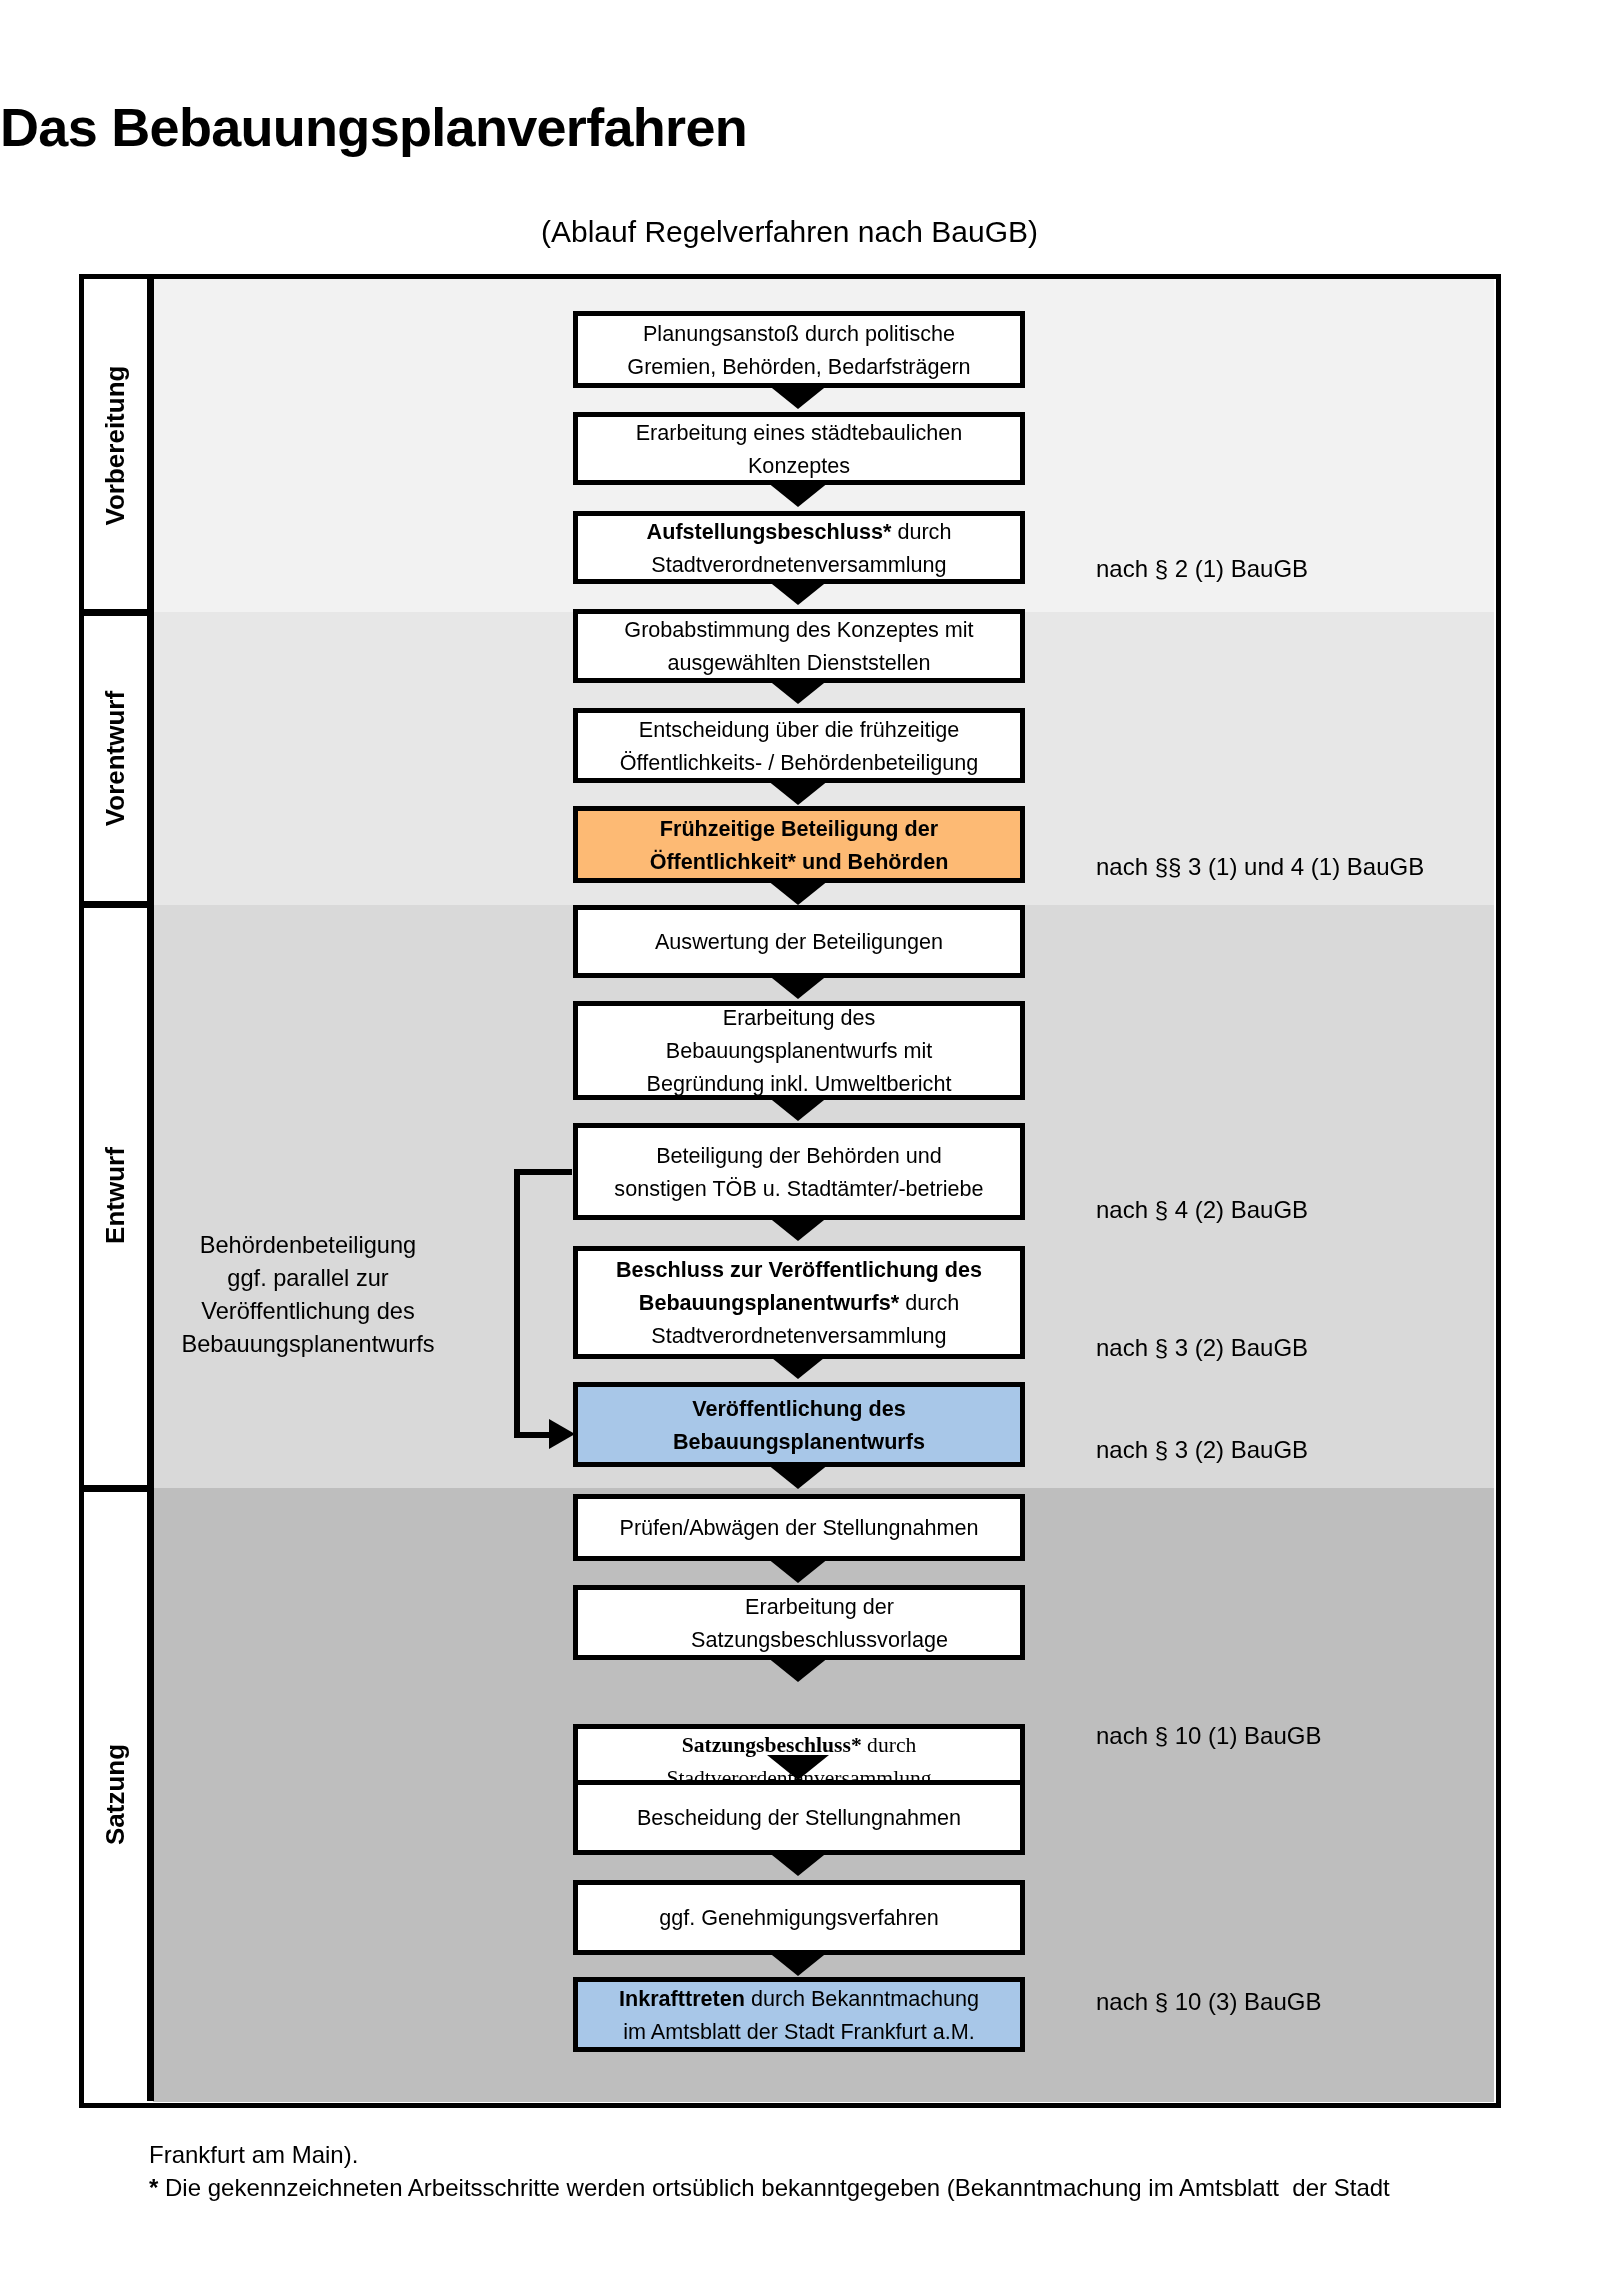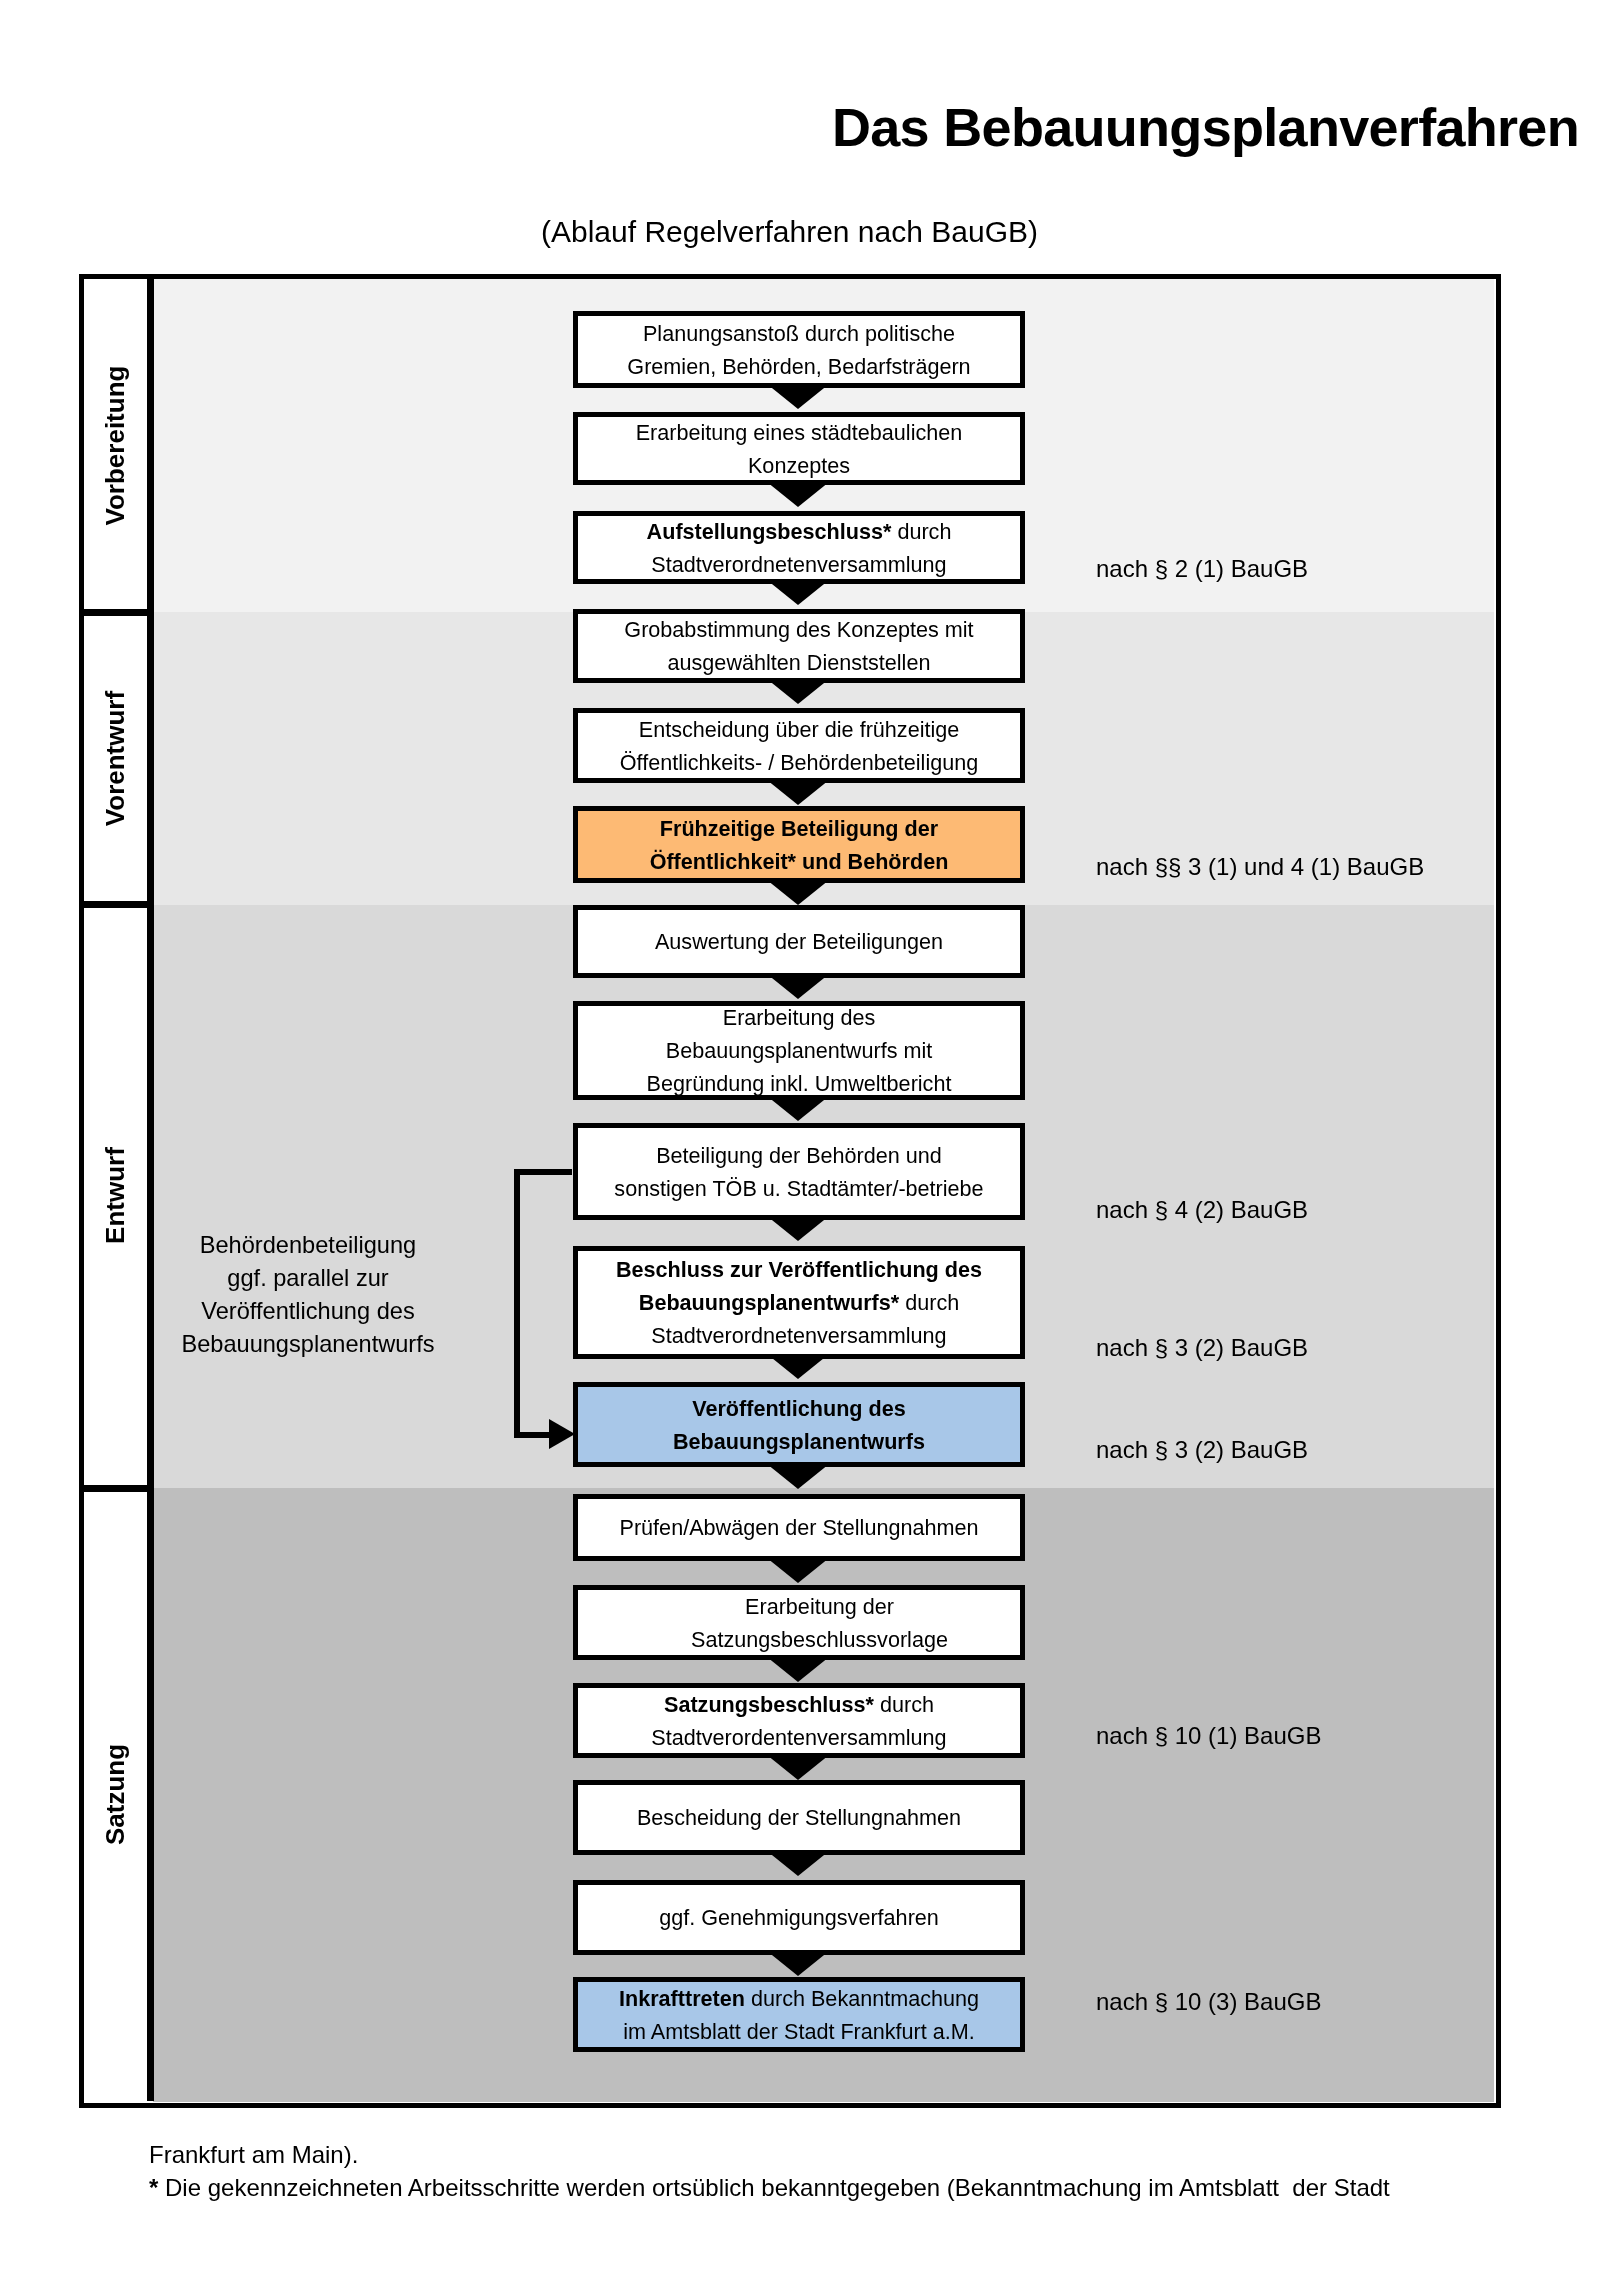--- a/index.html
+++ b/index.html
@@ -1,20 +1,20 @@
 <!DOCTYPE html>
 <html style="font-size:10.5px"><head>
 <meta charset="utf-8">
 <style>
   html,body{margin:0;padding:0}
   body{
     width:1623px;height:2295px;position:relative;background:#ffffff;
     font-family:"Liberation Sans","DejaVu Sans",sans-serif;color:#000;
   }
-  .title{position:absolute;left:0;top:96px;width:1579px;text-align:right;
+  .title{position:absolute;left:0;top:96px;width:1579px;text-align:left;
     font-size:54px;font-weight:bold;letter-spacing:-0.7px}
   .subtitle{position:absolute;left:0;top:215px;width:1579px;text-align:center;
     font-size:30px;font-weight:normal}
   .frame{position:absolute;left:79px;top:274px;width:1422px;height:1834px;
     border:5.9px solid #000;box-sizing:border-box;background:transparent;z-index:6;pointer-events:none}
   .labelcol{position:absolute;left:84px;top:279px;width:62px;height:1822px;background:#fff;z-index:1}
   .vdiv{position:absolute;left:147px;top:279px;width:6.5px;height:1822px;background:#000;z-index:2}
   .band{position:absolute;left:153px;width:1341px;z-index:1}
   .hdiv{position:absolute;left:84px;width:69px;height:6.5px;background:#000;z-index:2}
   .seclabel{position:absolute;z-index:3;font-weight:bold;font-size:26px;text-align:center;
@@ -116,21 +116,21 @@
     <div class="arrow" style="left: 767px; top: 1464px;"></div>
     <div class="step" style="top: 1494px; height: 67px;">
       <div class="line"><span class="">Prüfen/Abwägen der Stellungnahmen</span></div>
     </div>
     <div class="arrow" style="left: 767px; top: 1558px;"></div>
     <div class="step" style="top: 1585px; height: 75px; padding-left: 41px;">
       <div class="line"><span class="">Erarbeitung der</span></div>
       <div class="line"><span class="">Satzungsbeschlussvorlage</span></div>
     </div>
     <div class="arrow" style="left: 767px; top: 1657px;"></div>
-    <div class="step" style="top: 1683px; height: 75px;">
+    <div class="step" style="top: 1724px; height: 75px; font-family: Liberation Serif, serif;">
       <div class="line"><span class="seg-b">Satzungsbeschluss*</span><span class=""> durch</span></div>
       <div class="line"><span class="">Stadtverordentenversammlung</span></div>
     </div>
     <div class="arrow" style="left: 767px; top: 1755px;"></div>
     <div class="step" style="top: 1780px; height: 75px;">
       <div class="line"><span class="">Bescheidung der Stellungnahmen</span></div>
     </div>
     <div class="arrow" style="left: 767px; top: 1851px;"></div>
     <div class="step" style="top: 1880px; height: 75px;">
       <div class="line"><span class="">ggf. Genehmigungsverfahren</span></div>

